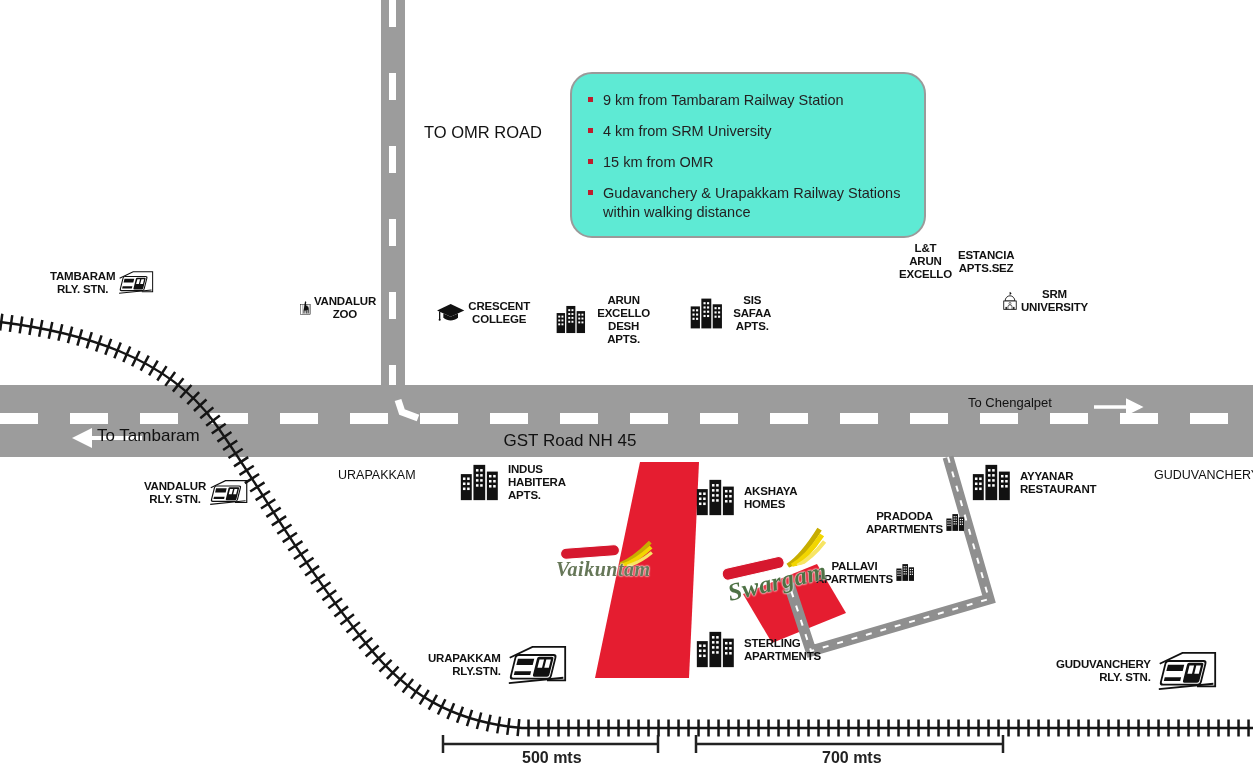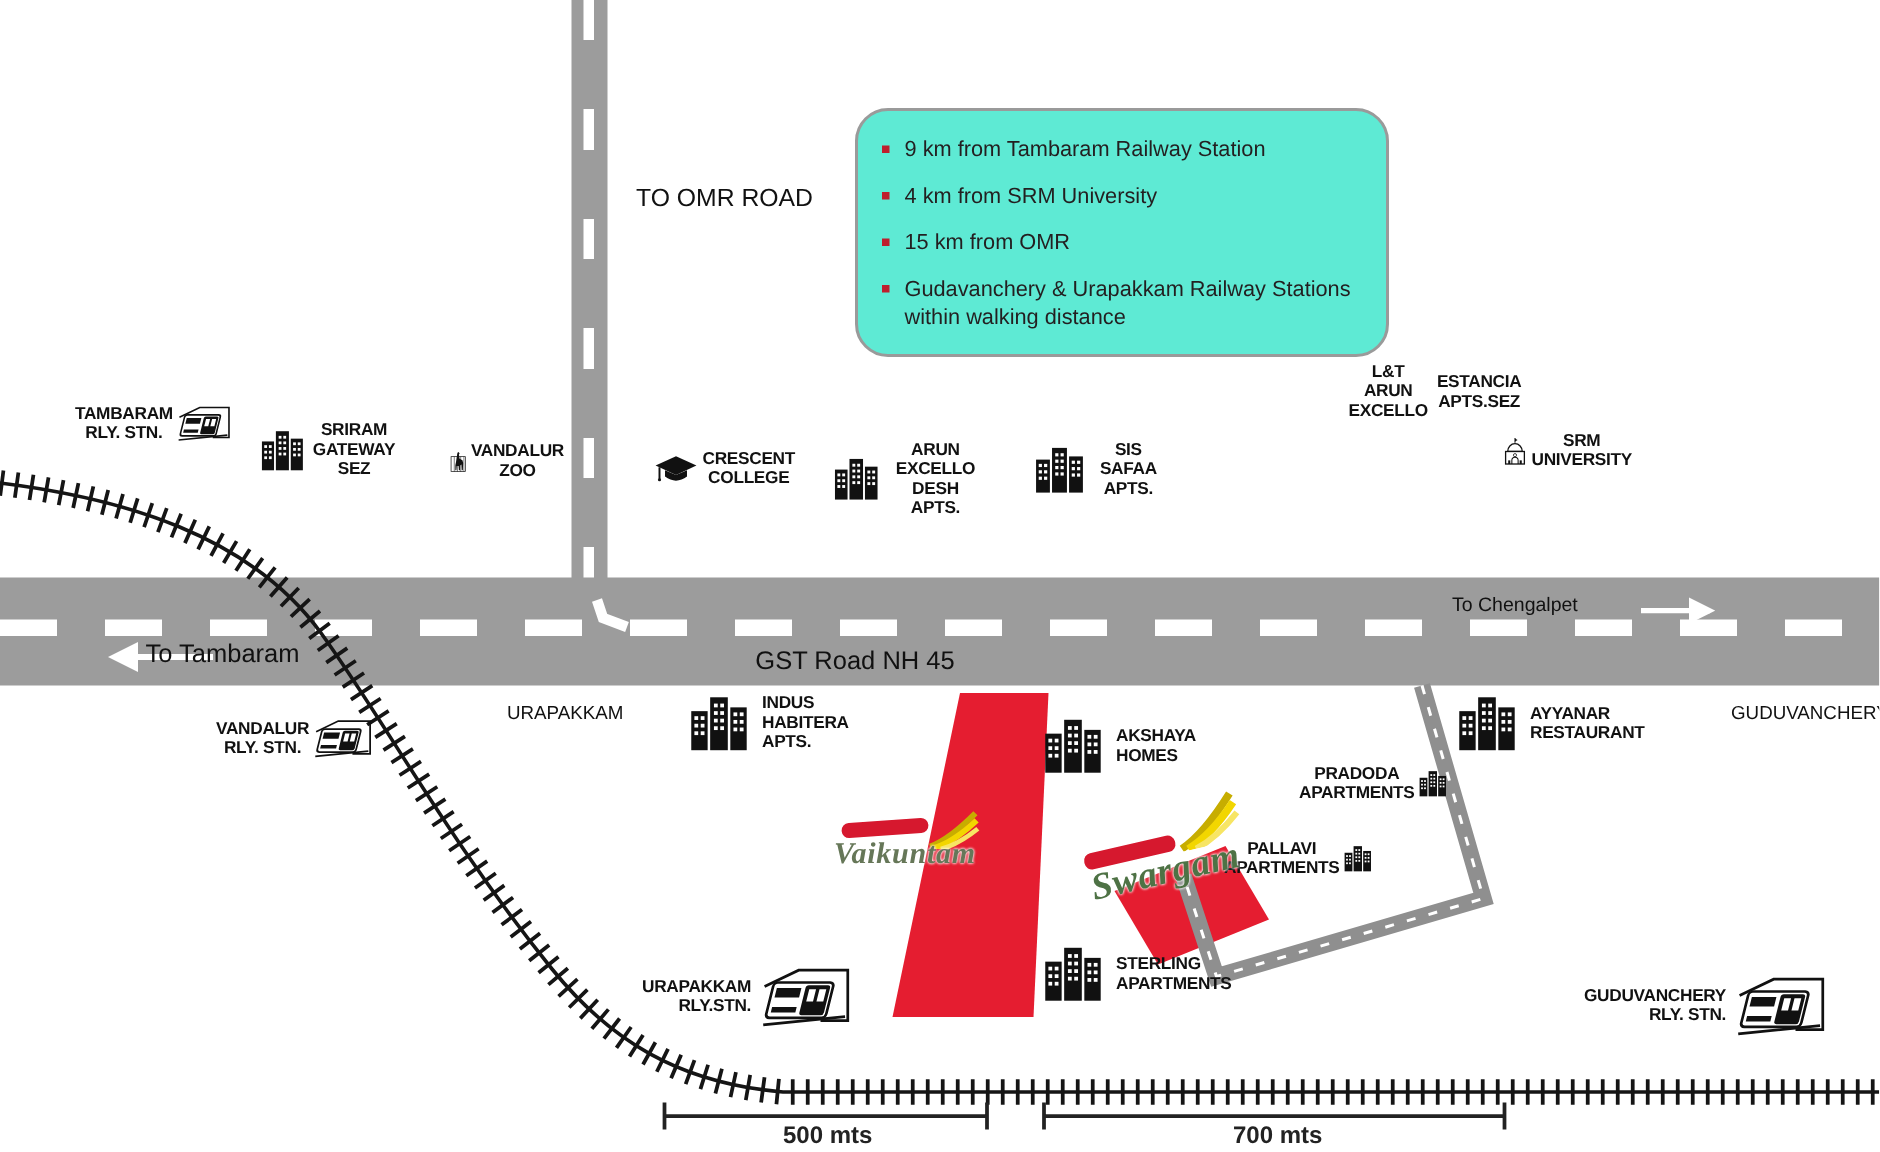--- a/index.html
+++ b/index.html
@@ -190,27 +190,20 @@
   <div class="map-label" style="left:338px;top:468px;font-size:12.5px;">URAPAKKAM</div>
   <div class="map-label" style="left:1154px;top:468px;font-size:12.5px;">GUDUVANCHERY</div>
 
   <div class="lm" style="left:50px;top:261px;width:104px;">
     <span class="lm-label">TAMBARAM
 RLY. STN.</span>
     <svg width="62" height="43">
         <use href="#sym-train"></use>
       </svg>
   </div>
-  <div class="lm" style="left:174px;top:281px;width:90px;">
-    <svg width="44" height="39">
-        <use href="#sym-buildings"></use>
-      </svg>
-    <span class="lm-label">SRIRAM
-GATEWAY SEZ</span>
-  </div>
   <div class="lm" style="left:300px;top:280px;width:76px;">
     <svg width="42" height="56">
         <use href="#sym-zoo"></use>
       </svg>
     <span class="lm-label">VANDALUR
 ZOO</span>
   </div>
   <div class="lm" style="left:436px;top:296px;width:94px;">
     <svg width="52" height="34">
         <use href="#sym-cap"></use>

